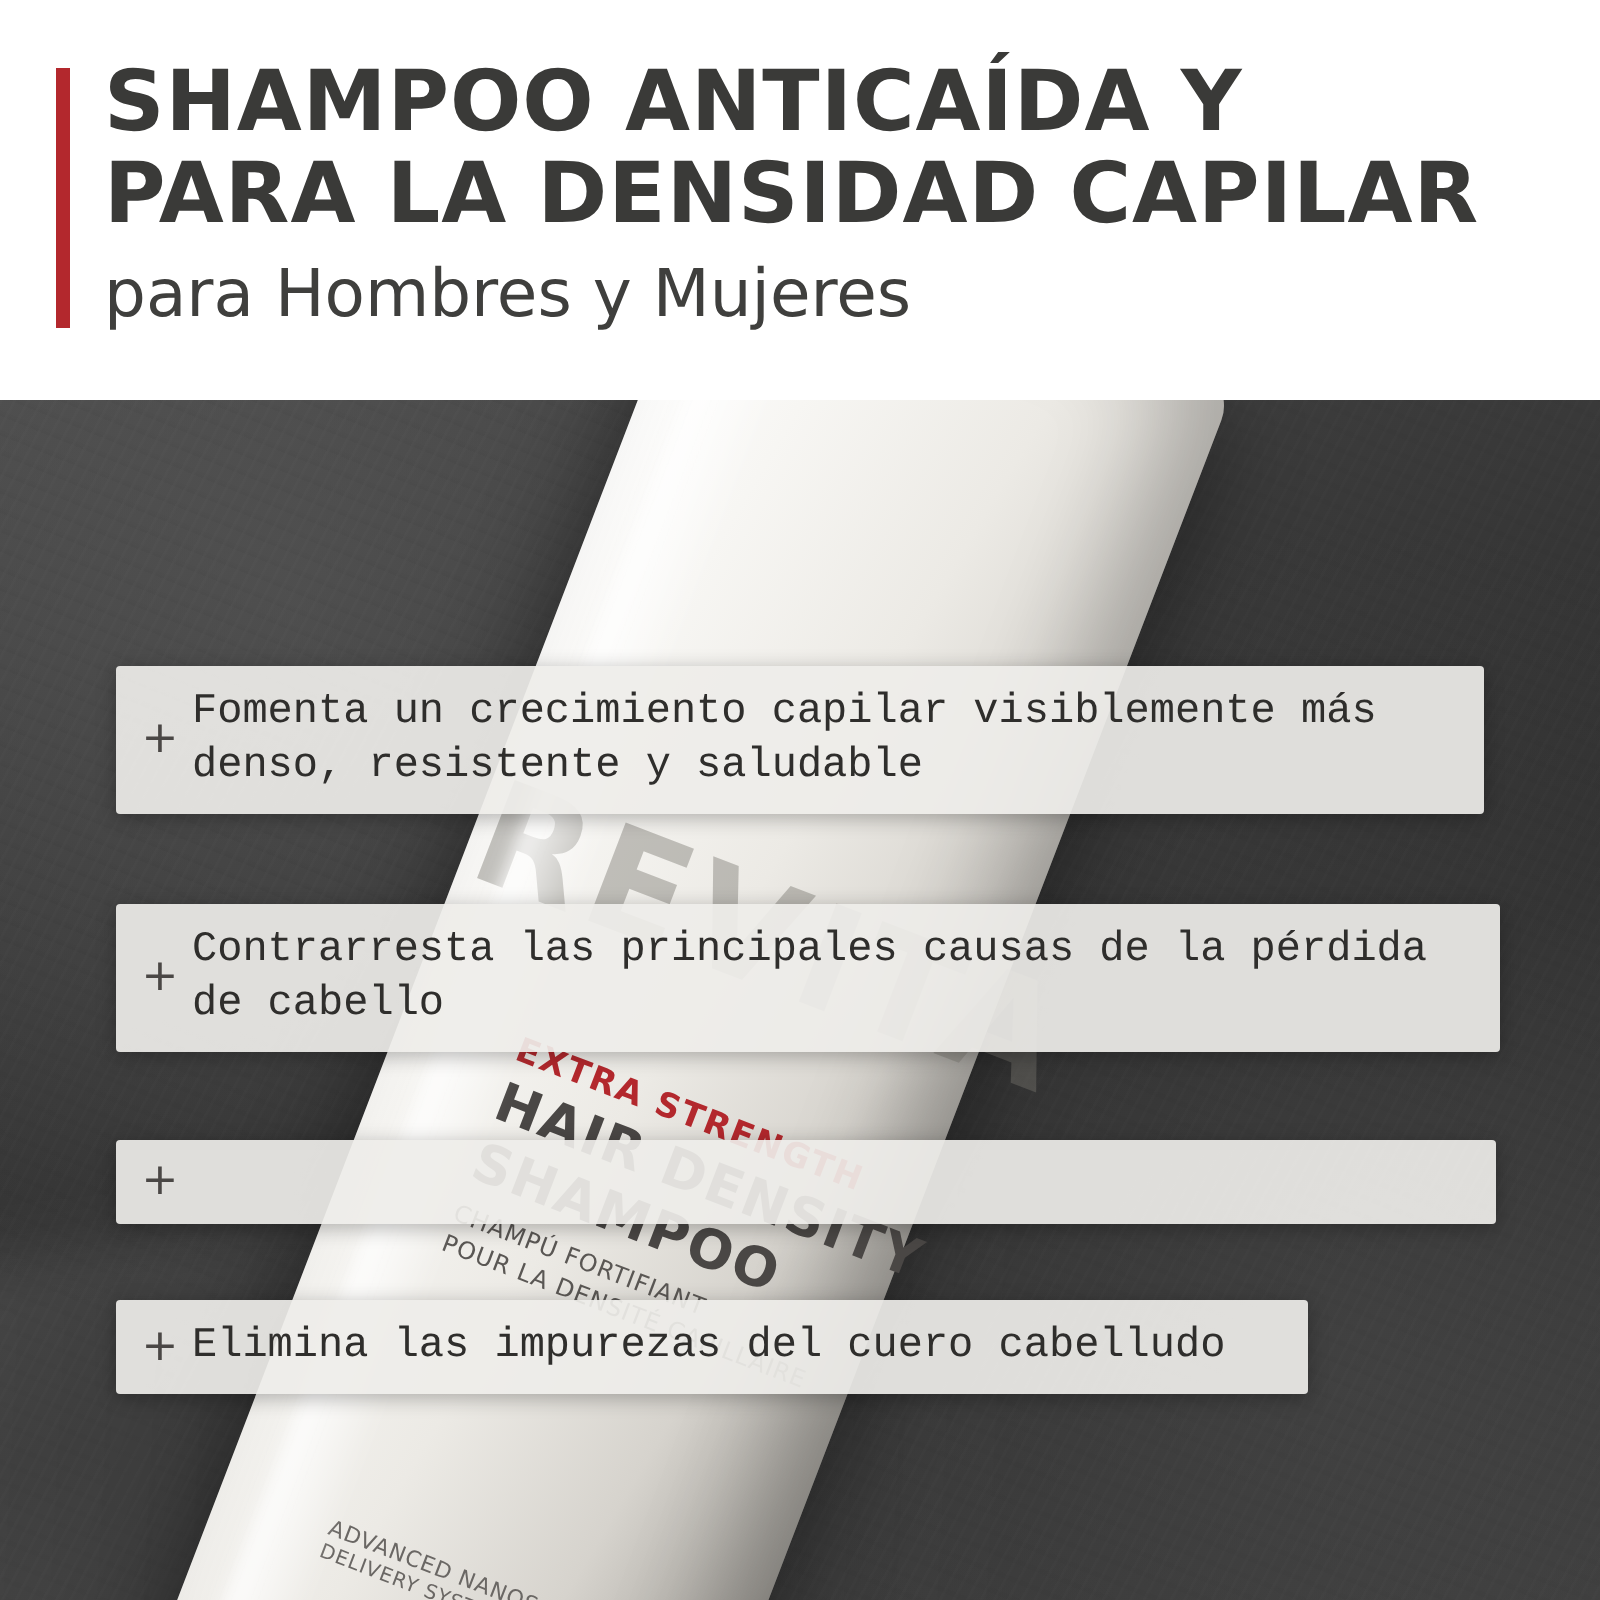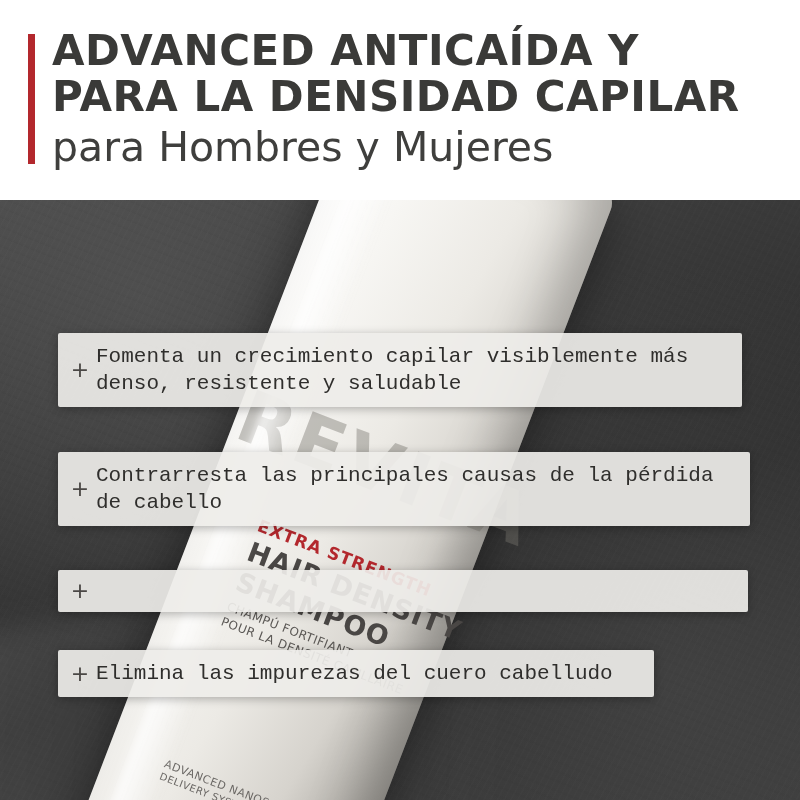--- a/index.html
+++ b/index.html
@@ -51,21 +51,21 @@
     font-size: 42px;
     line-height: 46px;
     letter-spacing: 0.5px;
     color: #3a3a38;
     white-space: nowrap;
   }
   .subtitle-line {
     margin-top: 8px;
     font-family: "DejaVu Sans", sans-serif;
     font-weight: normal;
-    font-size: 41px;
+    font-size: 33px;
     line-height: 38px;
     color: #3f3f3d;
     white-space: nowrap;
   }
 
   
   .photo {
     position: absolute;
     left: 0;
     top: 200px;
@@ -253,21 +253,21 @@
   #benefit-4 { top: 450px; width: 596px; }
 </style>
 </head>
 <body>
 
 <div class="poster">
 
   <div class="header">
     <div class="accent-bar"></div>
     <div class="title-block">
-      <div class="title-line">ADVANCED ANTICAÍDA Y</div>
+      <div class="title-line">SHAMPOO ANTICAÍDA Y</div>
       <div class="title-line">PARA LA DENSIDAD CAPILAR</div>
       <div class="subtitle-line">para Hombres y Mujeres</div>
     </div>
   </div>
 
   <div class="photo">
     <div class="photo-bg"></div>
     <div class="photo-grain"></div>
     <div class="floor-sheen"></div>
 

